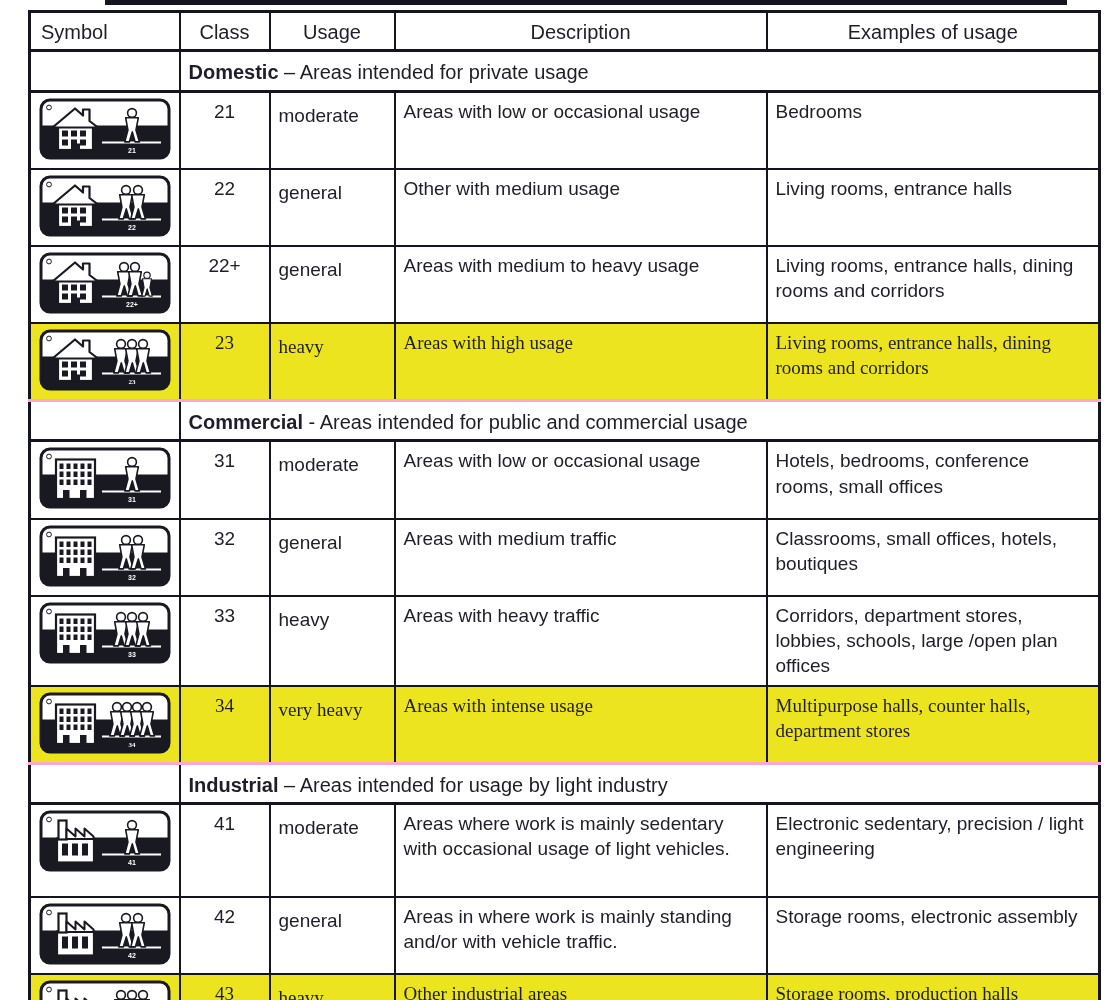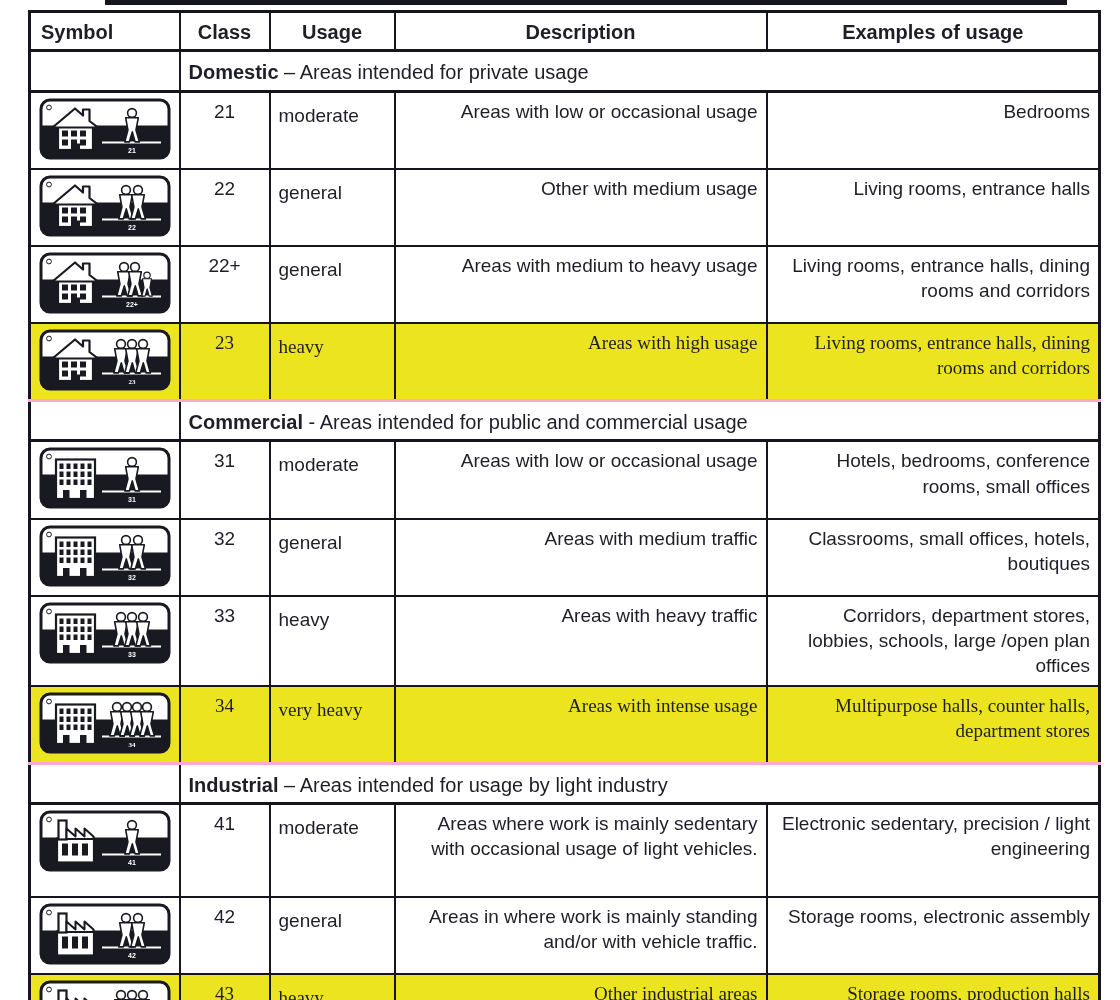--- a/index.html
+++ b/index.html
@@ -2,28 +2,28 @@
 <html><head>
 <meta charset="utf-8">
 <style>
   html,body{margin:0;padding:0;background:#ffffff;}
   body{width:1120px;height:1000px;position:relative;font-family:"Liberation Sans",sans-serif;color:#1e1e28;overflow:hidden;}
   .top-bar{position:absolute;left:105px;top:0;width:962px;height:5px;background:#15151f;}
   table.usage-table{position:absolute;left:28px;top:10px;width:1070px;border-collapse:collapse;table-layout:fixed;background:#ffffff;border:3px solid #15151f;}
   col.c-symbol{width:150px;} col.c-class{width:90px;} col.c-usage{width:125px;}
   col.c-desc{width:372px;} col.c-ex{width:333px;}
   th,td{border:2px solid #15151f;vertical-align:top;padding:4px 8px;font-size:19px;line-height:1.32;overflow:hidden;}
-  thead th{font-weight:bold;font-size:20px;text-align:center;padding-top:6px;border-bottom:3px solid #15151f;}
+  thead th{font-weight:normal;font-size:20px;text-align:center;padding-top:6px;border-bottom:3px solid #15151f;}
   thead th.left{text-align:left;padding-left:10px;}
   tr.band td{border-top:3px solid #f9a8d4;border-bottom:3px solid #15151f;font-size:20px;padding-top:7px;}
   tr.band .band-title{font-weight:bold;}
   td.sym{text-align:center;padding:5px 2px 2px 2px;}
   td.cls{text-align:center;padding-top:6px;}
   td.usg{padding-top:10px;}
-  td.dsc,td.exm{padding-top:6px;text-align:right;}
+  td.dsc,td.exm{padding-top:6px;}
   tr.hl td{background:#ece41f;font-family:Liberation Serif, serif;}
   svg.pictogram{display:inline-block;}
 </style>
 </head>
 <body>
 
 <div class="top-bar"></div>
 
 <table class="usage-table">
   <colgroup>

